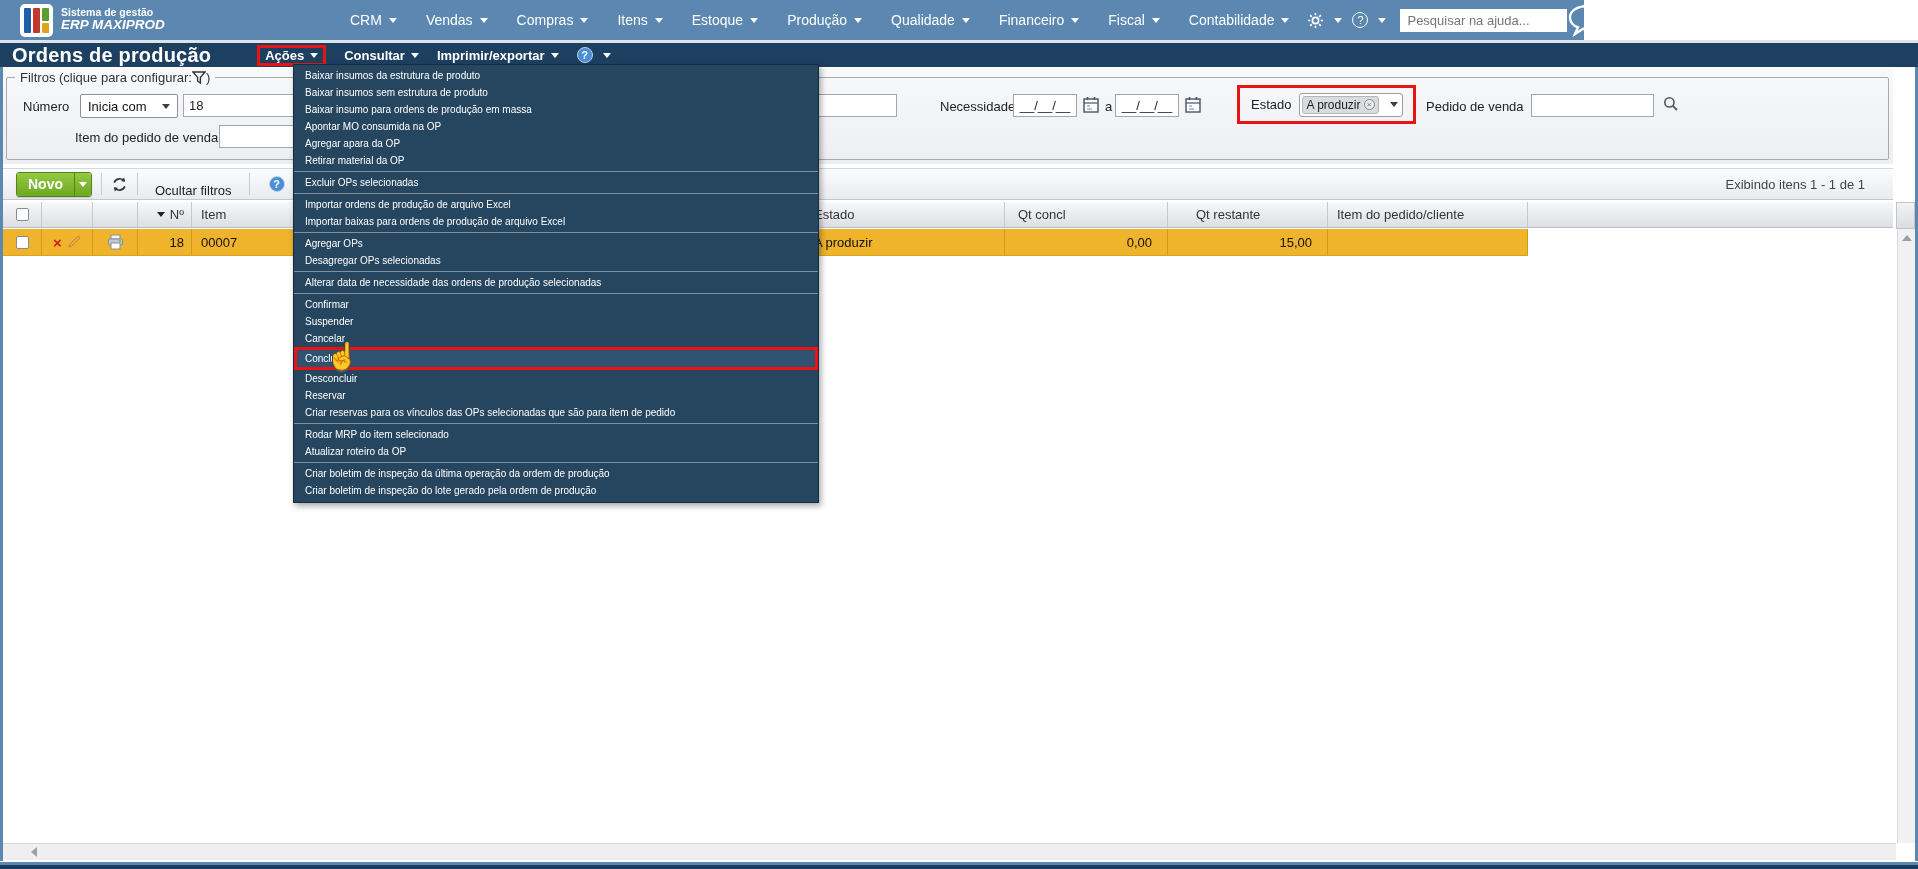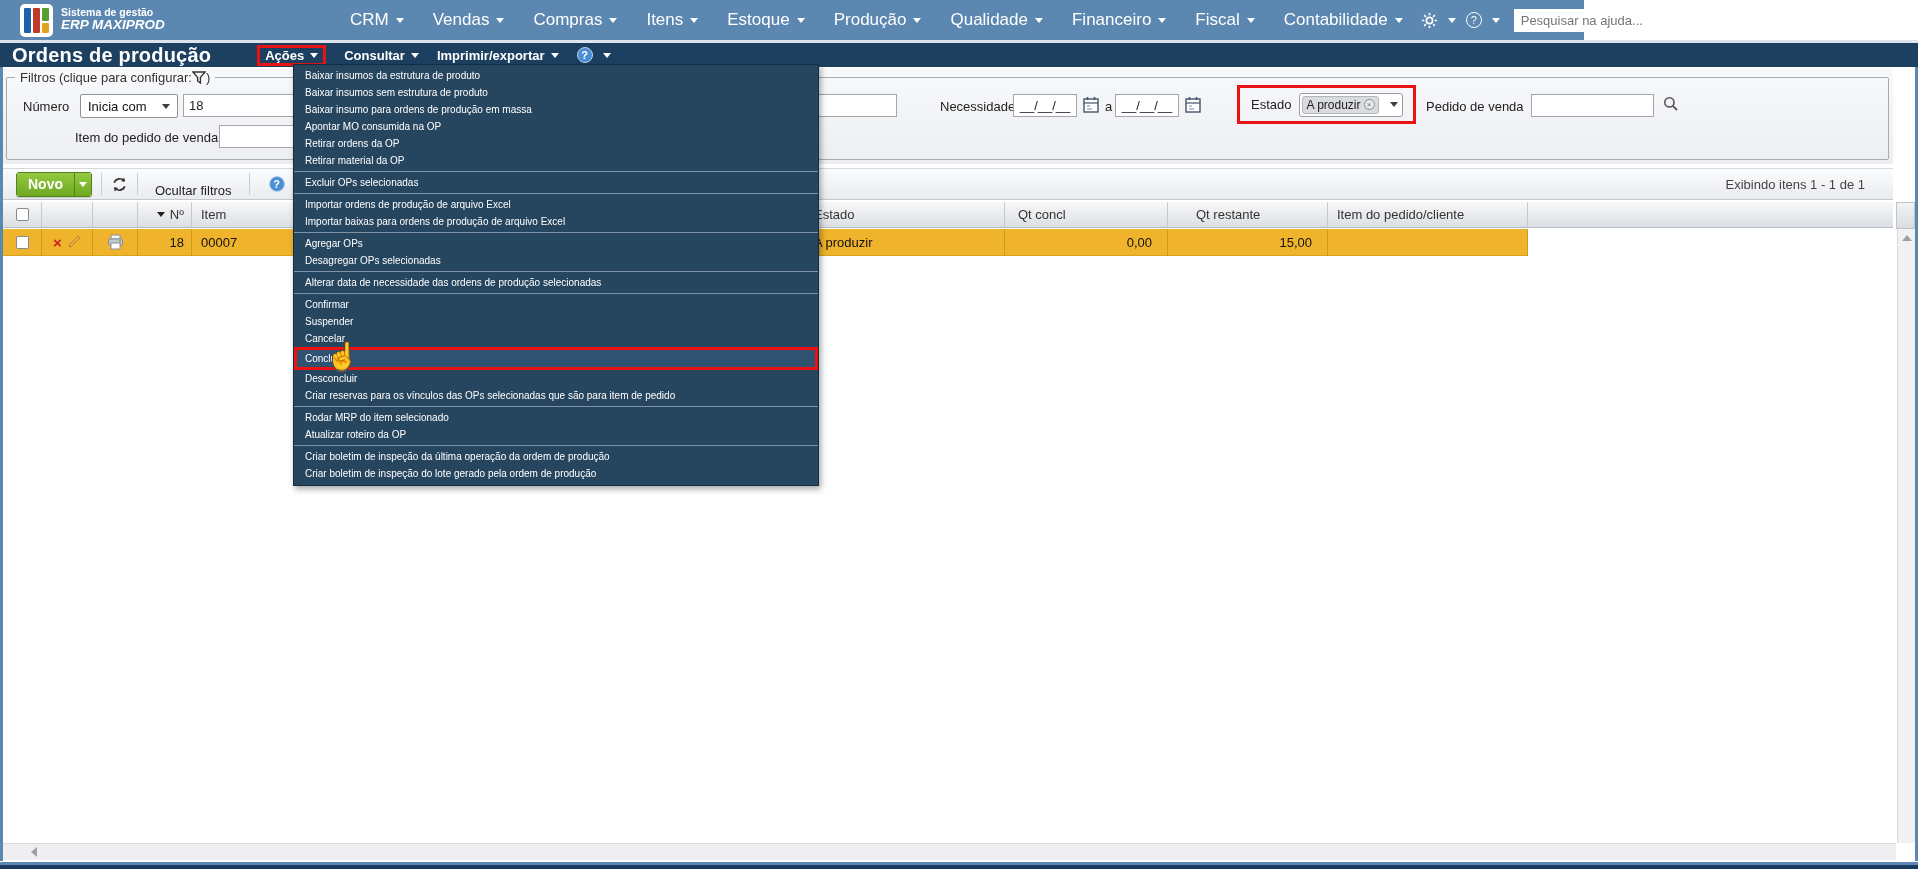--- a/index.html
+++ b/index.html
@@ -15,21 +15,21 @@
   .logo { width:33px; height:33px; background:#fff; border-radius:5px; display:flex; gap:2px; padding:4px; }
   .logo .bar { flex:1; border-radius:1px; }
   .logo .b1 { background:#1d5fa8; }
   .logo .b2 { background:#c0392b; }
   .logo .col3 { flex:1; display:flex; flex-direction:column; gap:2px; }
   .logo .b3 { background:#5a9e32; flex:1.4; border-radius:1px;}
   .logo .b4 { background:#e0a320; flex:1; border-radius:1px;}
   .brand-text { line-height:1.05; }
   .brand-l1 { font-size:10.5px; font-weight:bold; }
   .brand-l2 { font-size:13.5px; font-weight:bold; font-style:italic; }
-  .top-menus { display:flex; align-items:center; gap:29px; font-size:17px; }
+  .top-menus { display:flex; align-items:center; gap:29px; font-size:14px; }
   .top-menu { display:flex; align-items:center; gap:7px; cursor:pointer; white-space:nowrap; }
   .top-icons { display:flex; align-items:center; gap:10px; margin-left:18px; }
   .help-ring { width:16px; height:16px; border:1.5px solid #fff; border-radius:50%; font-size:11px; display:flex; align-items:center; justify-content:center; color:#fff; }
   .top-search { margin-left:14px; width:167px; height:23px; border:1px solid #fff; background:#fff; font-size:13px; padding:0 6px; color:#555; font-family:"Liberation Sans",sans-serif; }
   .top-right { margin-left:auto; display:flex; align-items:center; gap:14px; padding-right:26px; }
   .user-block { text-align:right; font-size:13.5px; line-height:1.35; }
   .user-block .company { text-decoration:underline; cursor:pointer; }
   .user-line { display:flex; align-items:center; gap:6px; justify-content:flex-end; }
 
   .topgap { position:absolute; top:40px; left:0; width:1918px; height:3px; background:#dde4ec; }
@@ -380,38 +380,39 @@
   <div class="hscroll">
       <div class="left"></div>
     </div>
 </div>
 
 <div class="dropdown">
   <div class="mi">Baixar insumos da estrutura de produto</div>
   <div class="mi">Baixar insumos sem estrutura de produto</div>
   <div class="mi">Baixar insumo para ordens de produção em massa</div>
   <div class="mi">Apontar MO consumida na OP</div>
-  <div class="mi">Retirar ordens da OP</div>
+  <div class="mi">Agregar apara da OP</div>
   <div class="mi">Retirar material da OP</div>
   <div class="msep"></div>
   <div class="mi">Excluir OPs selecionadas</div>
   <div class="msep"></div>
   <div class="mi">Importar ordens de produção de arquivo Excel</div>
   <div class="mi">Importar baixas para ordens de produção de arquivo Excel</div>
   <div class="msep"></div>
   <div class="mi">Agregar OPs</div>
   <div class="mi">Desagregar OPs selecionadas</div>
   <div class="msep"></div>
   <div class="mi">Alterar data de necessidade das ordens de produção selecionadas</div>
   <div class="msep"></div>
   <div class="mi">Confirmar</div>
   <div class="mi">Suspender</div>
   <div class="mi">Cancelar</div>
   <div class="mi hl">Concluir</div>
   <div class="mi">Desconcluir</div>
+  <div class="mi">Reservar</div>
   <div class="mi">Criar reservas para os vínculos das OPs selecionadas que são para item de pedido</div>
   <div class="msep"></div>
   <div class="mi">Rodar MRP do item selecionado</div>
   <div class="mi">Atualizar roteiro da OP</div>
   <div class="msep"></div>
   <div class="mi">Criar boletim de inspeção da última operação da ordem de produção</div>
   <div class="mi">Criar boletim de inspeção do lote gerado pela ordem de produção</div>
 </div>
 
 <div class="cursor-hand">☝</div>

